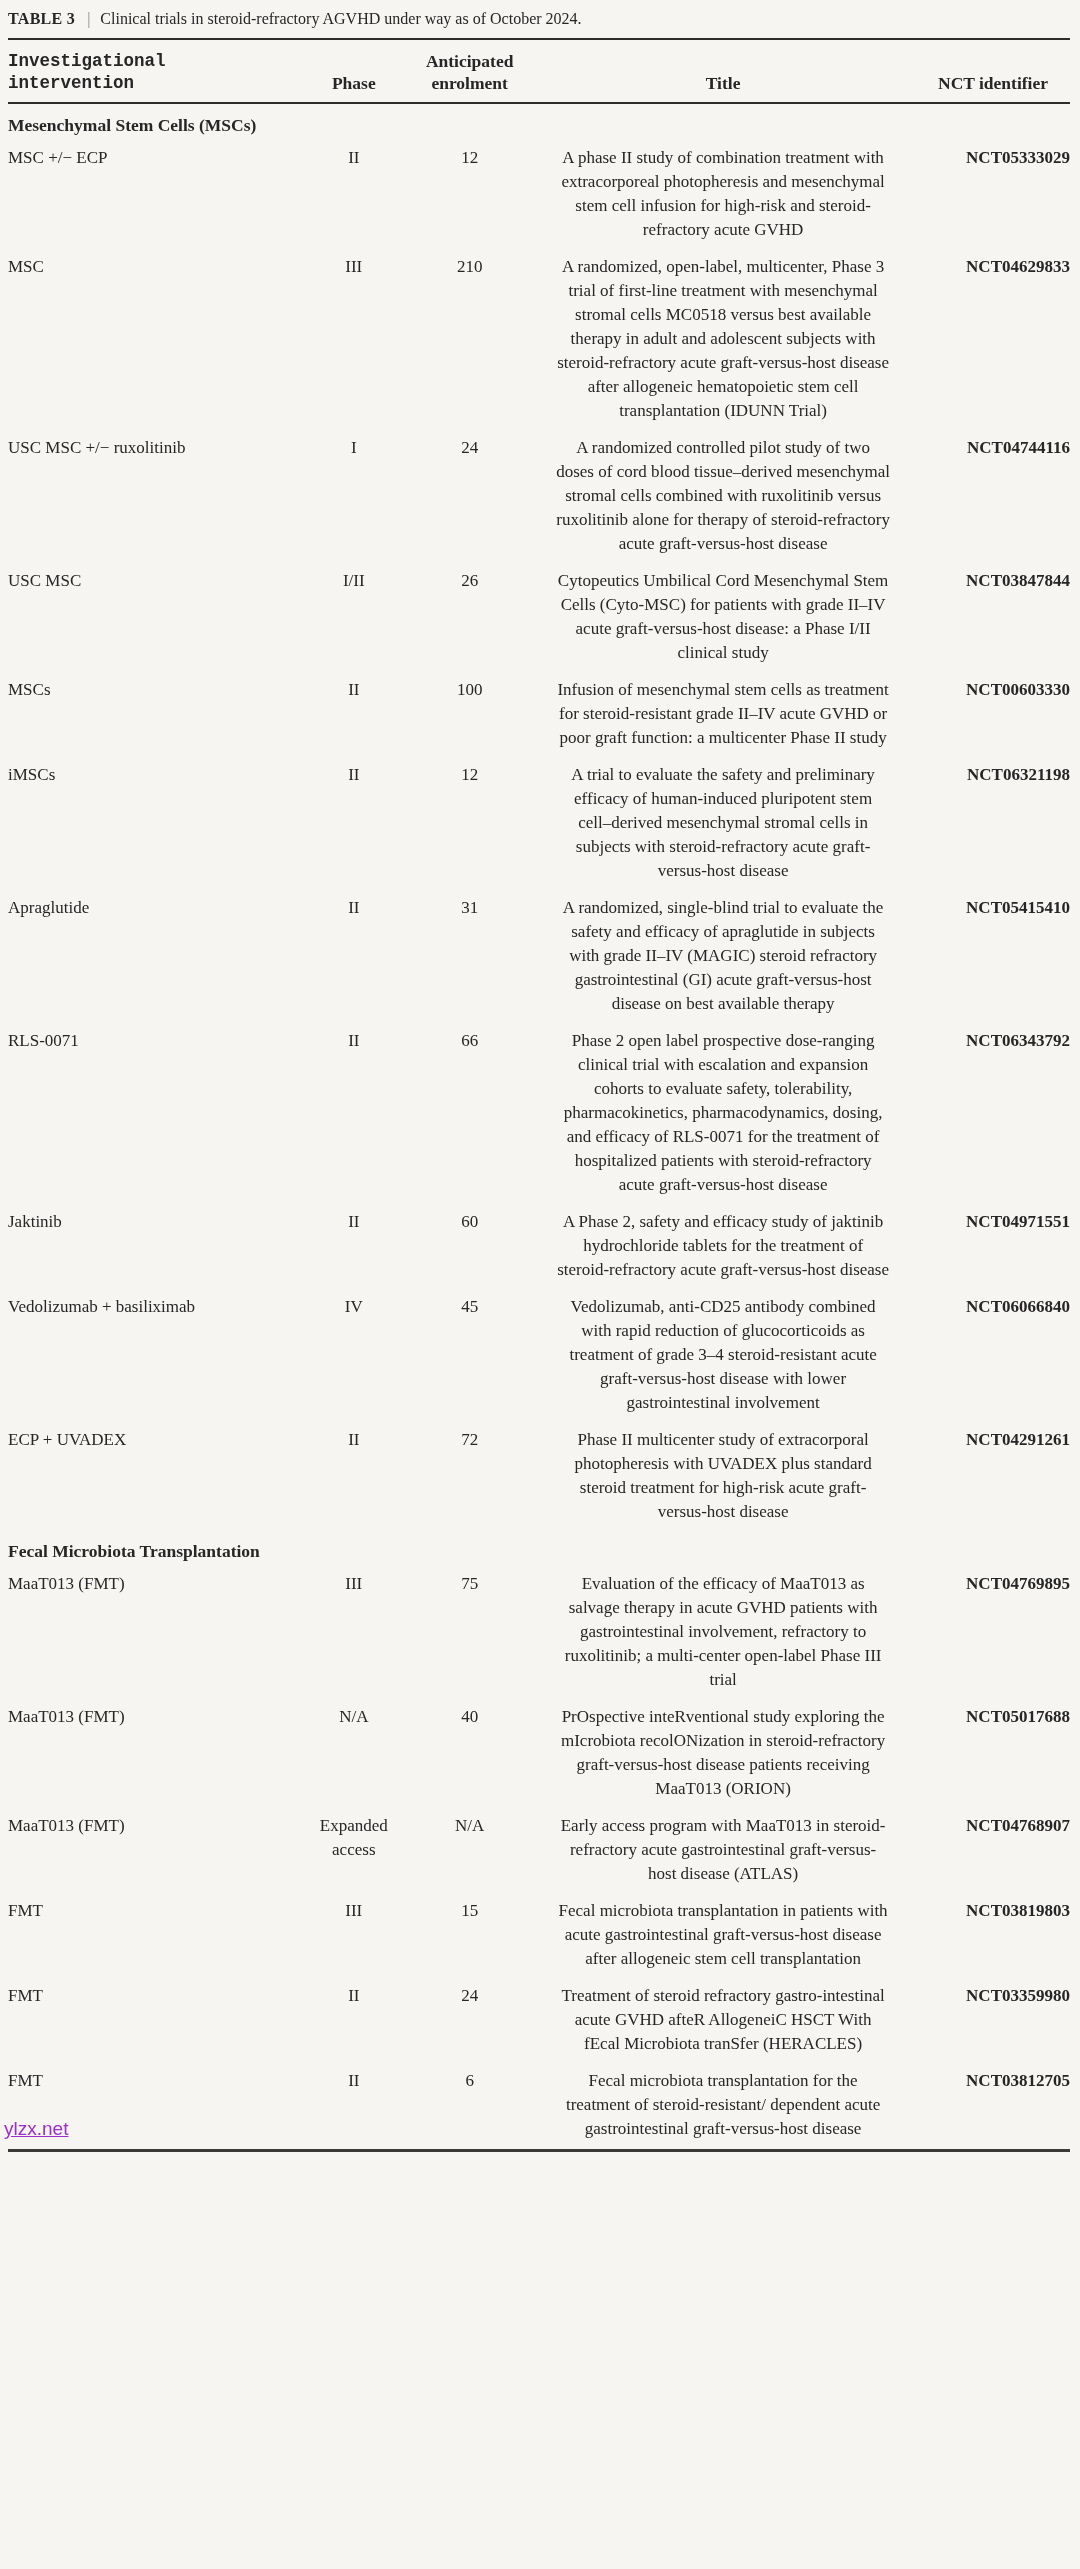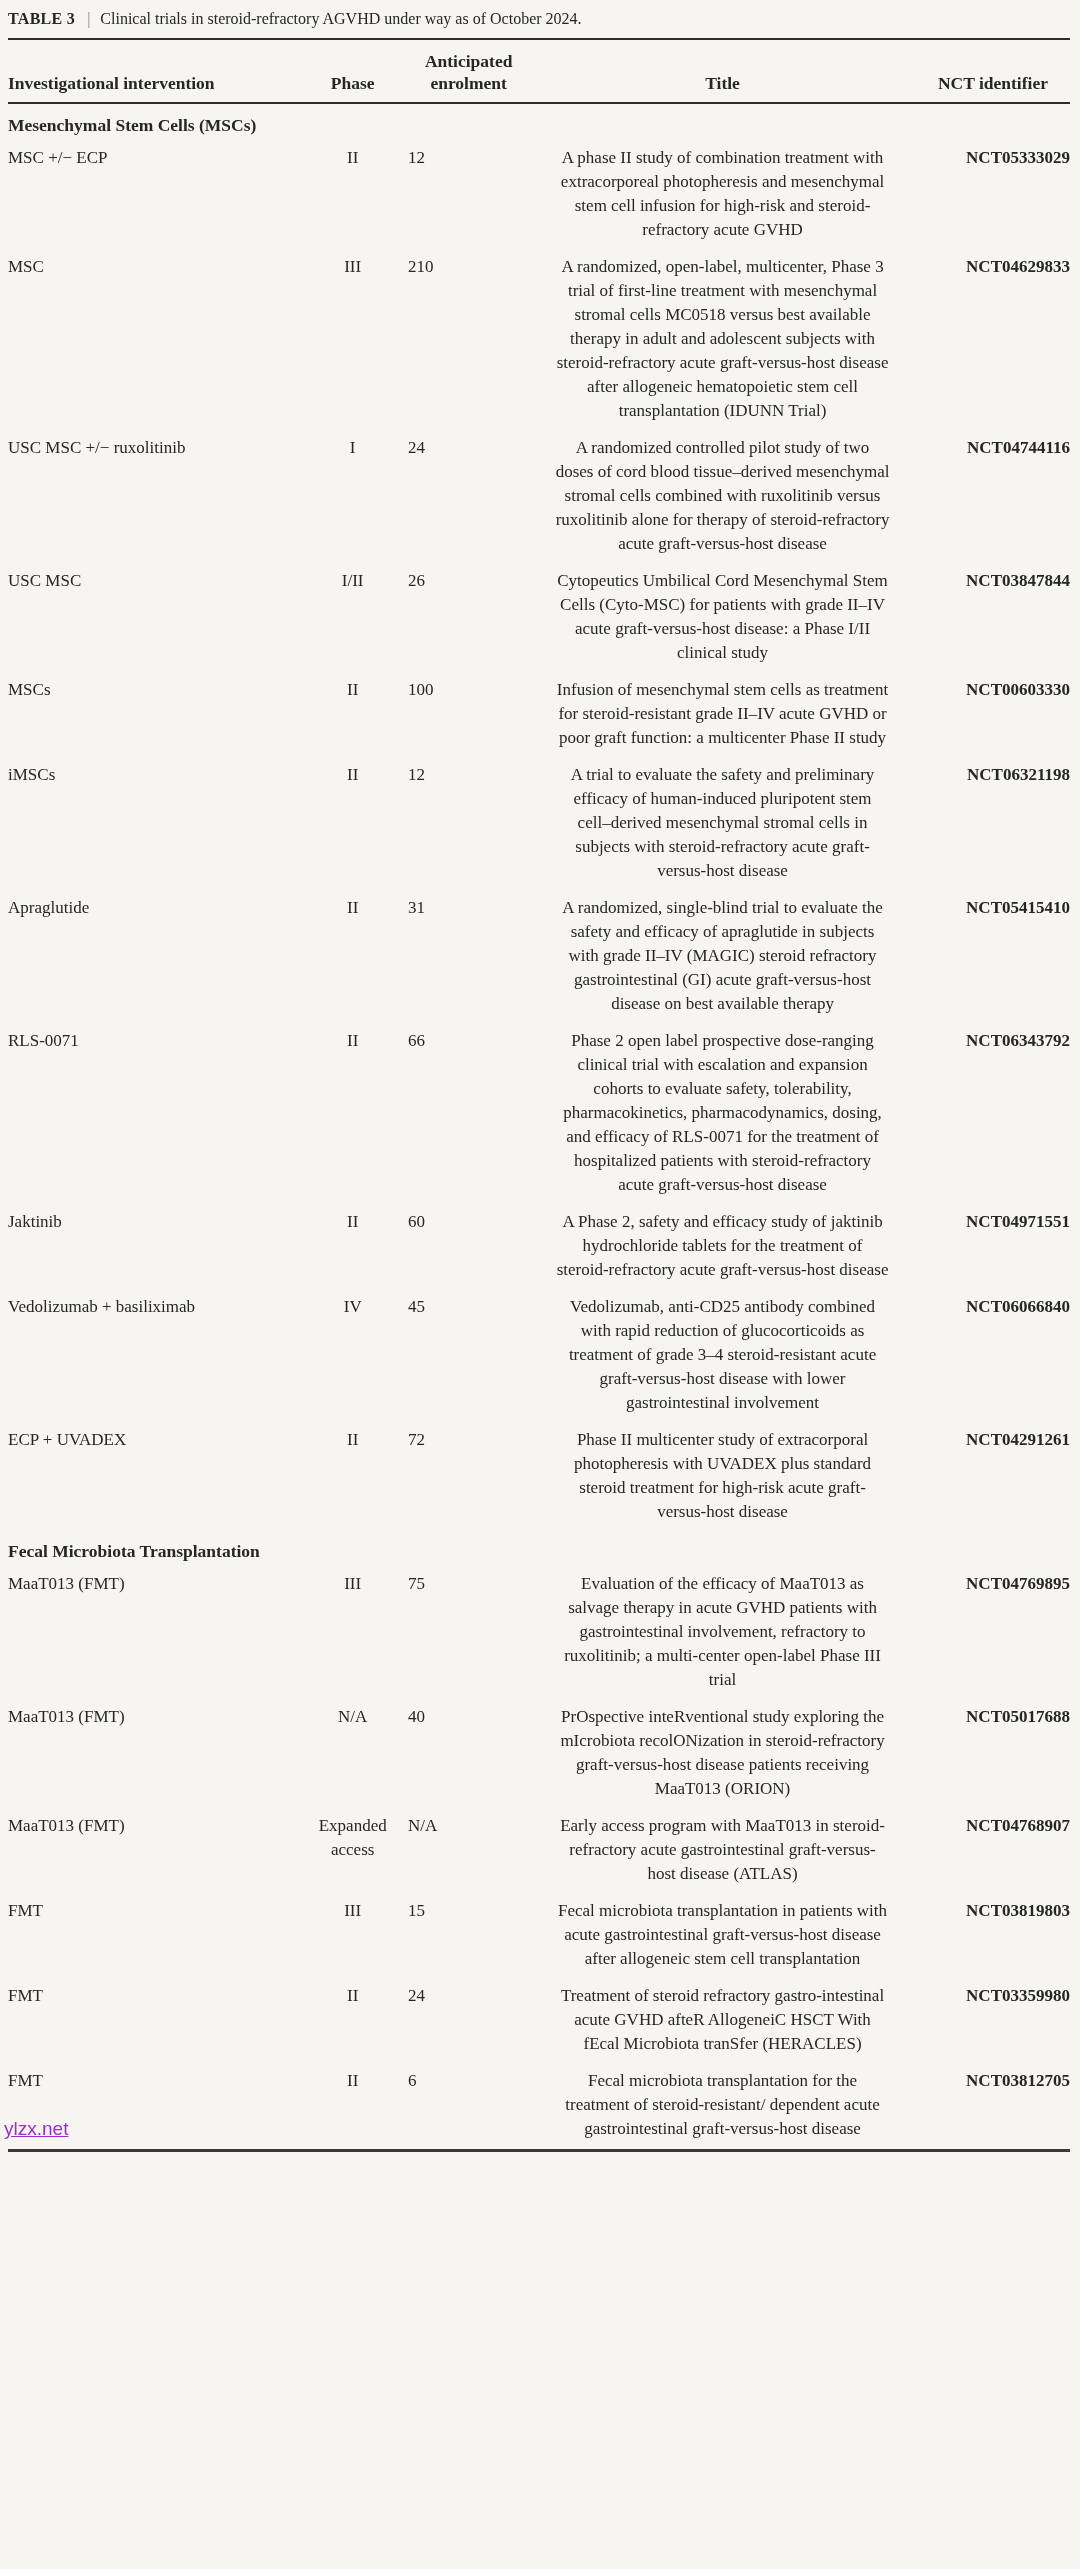--- a/index.html
+++ b/index.html
@@ -33,37 +33,37 @@
   col.c-title { width: 394px; }
   col.c-nct { width: 156px; }
   thead th {
     font-weight: bold;
     font-size: 17.5px;
     line-height: 22px;
     vertical-align: bottom;
     padding: 10px 0 8px 0;
     border-bottom: 2px solid #2e2d2b;
   }
-  th.h-intervention { text-align: left; }
+  th.h-intervention { text-align: left; font-family: Liberation Mono, monospace; }
   th.h-phase, th.h-enrolment, th.h-title, th.h-nct { text-align: center; }
   th.h-enrolment { padding-left: 6px; padding-right: 6px; }
   td {
     font-size: 17px;
     line-height: 24px;
     vertical-align: top;
     padding: 7px 0 6px 0;
   }
   td.section-heading {
     font-weight: bold;
     font-size: 17.5px;
     padding: 9px 0 2px 0;
   }
   td.col-intervention { text-align: left; padding-right: 8px; }
   td.col-phase { text-align: center; padding-left: 4px; padding-right: 4px; }
-  td.col-enrolment { }
+  td.col-enrolment { text-align: center; }
   td.col-title { text-align: center; padding-left: 26px; padding-right: 26px; }
   td.col-nct { text-align: right; font-weight: bold; }
   .bottom-rule {
     border: 0;
     border-top: 3px solid #3a3936;
     margin: 2px 0 0 0;
   }
   .watermark {
     position: absolute;
     left: 4px;

